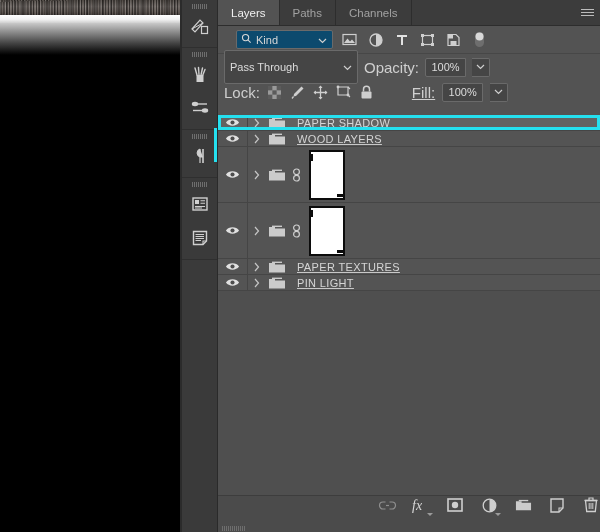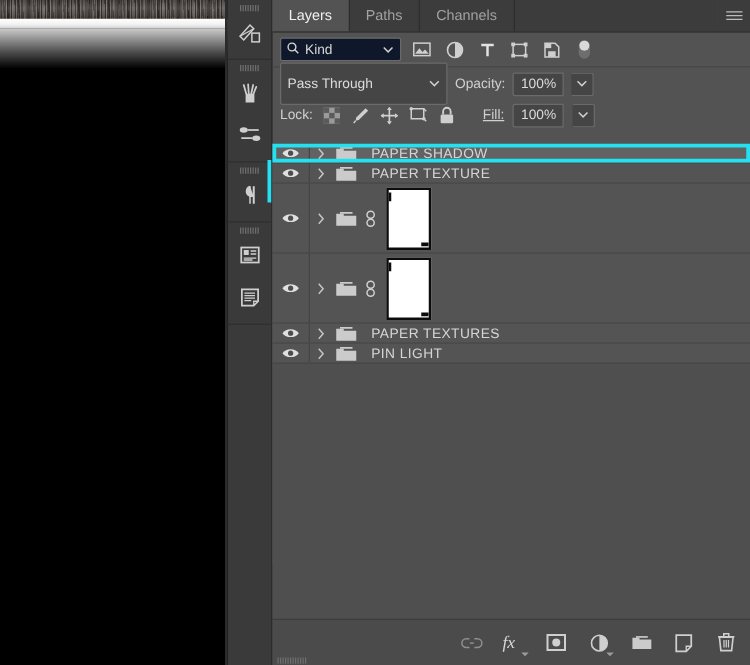--- a/index.html
+++ b/index.html
@@ -88,39 +88,39 @@
     width:26px; background:#3c3c3c; display:flex; align-items:center; justify-content:center;
   }
   .panel-menu i { display:block; width:13px; height:1.5px; background:#bcbcbc; margin:1.4px 0; }
 
   
   .filter-row {
     height:28px; display:flex; align-items:center; gap:7px;
     padding:0 6px; border-bottom:1px solid #474747;
   }
   .kind-select {
-    width:97px; height:19px; background:#0f172a; border:1px solid #6a6a6a;
+    width:97px; height:19px; background:#0c4a6e; border:1px solid #6a6a6a;
     border-radius:2px; display:flex; align-items:center; padding:0 4px;
-    position:relative; color:#d6d6d6; font-size:11px;
+    position:relative; color:#d6d6d6; font-size:11px;margin-left:12px;
   }
   .kind-select .lbl { margin-left:4px; }
   .kind-select .chev { position:absolute; right:5px; }
   .ficon { width:19px; height:19px; display:flex; align-items:center; justify-content:center; }
 
   
   .blend-row {
     height:26px; display:flex; align-items:center; gap:6px; padding:0 6px;
   }
   .blend-select {
     width:134px; height:34px; background:#454545; border:1px solid #6a6a6a;
     border-radius:2px; display:flex; align-items:center; padding:0 5px;
     position:relative; color:#dcdcdc; font-size:11px;
   }
   .blend-select .chev { position:absolute; right:5px; }
-  .fieldlabel { color:#cfcfcf; font-size:11px; }
+  .fieldlabel { color:#cfcfcf; font-size:15px; }
   .numbox {
     width:41px; height:19px; background:#454545; border:1px solid #6a6a6a;
     border-radius:2px 0 0 2px; display:flex; align-items:center; justify-content:center;
     color:#dcdcdc; font-size:11px;
   }
   .stepper {
     width:18px; height:19px; background:#454545; border:1px solid #6a6a6a;
     border-left:none; border-radius:0 2px 2px 0;
     display:flex; align-items:center; justify-content:center;
   }
@@ -131,21 +131,21 @@
   }
   .lock-icon { width:16px; height:16px; display:flex; align-items:center; justify-content:center; }
 
   
   .layer-list { position:absolute; left:0; top:115px; right:0; bottom:37px; background:#4f4f4f; }
   .layer-row {
     position:relative; display:flex; align-items:center;
     border-bottom:1px solid #454545; background:#545454;
   }
   .layer-row.sel { background:#626262; }
-  .layer-row.h27 { height:16px; }
+  .layer-row.h27 { height:16px;text-decoration:underline; }
   .layer-row.h56 { height:56px; }
   .sel-outline {
     position:absolute; left:0; top:0; right:0; bottom:0;
     border:3px solid #25e0ef; pointer-events:none;
   }
   .eye-cell {
     width:30px; align-self:stretch; display:flex; align-items:center; justify-content:center;
     border-right:1px solid #454545;
   }
   .disc-cell { width:17px; display:flex; align-items:center; justify-content:center; }
@@ -165,22 +165,22 @@
   .layer-name {
     flex:1; padding-left:8px; font-size:11px; letter-spacing:.35px; color:#d5d5d5;
   }
 
   .empty-zone { background:#4f4f4f; }
 
   
   .bottombar {
     position:absolute; left:0; bottom:0; right:0; height:37px;
     background:#4b4b4b; border-top:1px solid #3d3d3d;
-    display:flex; align-items:center; justify-content:flex-end;
-    padding-right:10px; gap:16px;
+    display:flex; align-items:flex-start; justify-content:flex-end;
+    gap:16px;
   }
   .bb { width:18px; height:18px; display:flex; align-items:center; justify-content:center; position:relative; }
   .bb .caret { position:absolute; right:-3px; bottom:-2px; width:0;height:0;
     border-left:3px solid transparent; border-right:3px solid transparent; border-top:3px solid #9b9b9b; }
   .bottom-grip {
     position:absolute; left:4px; bottom:1px; display:flex; gap:1px;
   }
   .bottom-grip i { display:block; width:1px; height:5px; background:#6e6e6e; }
 
   svg { overflow:visible; }
@@ -428,21 +428,21 @@
         <circle cx="2" cy="2" r="1.4" fill="#cfcfcf"></circle>
         <circle cx="12" cy="10" r="1.4" fill="#cfcfcf"></circle>
       </svg>
     </div>
     <div class="lock-icon">
       <svg width="13" height="15" viewBox="0 0 13 15">
         <path d="M3.5 6.5 V4.2 A3 3 0 0 1 9.5 4.2 V6.5" fill="none" stroke="#cfcfcf" stroke-width="1.5"></path>
         <rect x="1.5" y="6.5" width="10" height="7" rx="1" fill="#cfcfcf"></rect>
       </svg>
     </div>
-    <span class="fieldlabel" style="margin-left:14px;text-decoration:underline;">Fill:</span>
+    <span class="fieldlabel" style="margin-left:30px;text-decoration:underline;">Fill:</span>
     <div class="numbox">
       <span>100%</span>
     </div>
     <div class="stepper">
       <svg width="9" height="6" viewBox="0 0 9 6">
           <path d="M1 1 L4.5 4.5 L8 1" fill="none" stroke="#cfcfcf" stroke-width="1.2"></path>
         </svg>
     </div>
   </div>
 
@@ -481,21 +481,21 @@
         <svg width="6" height="10" viewBox="0 0 6 10">
             <path d="M1 1 L4.5 5 L1 9" fill="none" stroke="#c5c5c5" stroke-width="1.2"></path>
           </svg>
       </div>
       <div class="folder-cell">
         <svg width="18" height="14" viewBox="0 0 18 14">
           <path d="M1 3 H7 V4.5 H17 V12.5 H1 Z" fill="#cbcbcb"></path>
           <rect x="4" y="1.6" width="10" height="1.4" fill="#cbcbcb"></rect>
         </svg>
       </div>
-      <div class="layer-name">PAPER TEXTURE</div>
+      <div class="layer-name">WOOD LAYERS</div>
     </div>
 
     <div class="layer-row h56">
       <div class="eye-cell">
         <svg width="15" height="11" viewBox="0 0 16 11">
           <path d="M1 5.5 C4 1 12 1 15 5.5 C12 10 4 10 1 5.5 Z" fill="#e0e0e0"></path>
           <circle cx="8" cy="5.5" r="2.2" fill="#4d4d4d"></circle>
         </svg>
       </div>
       <div class="disc-cell">

